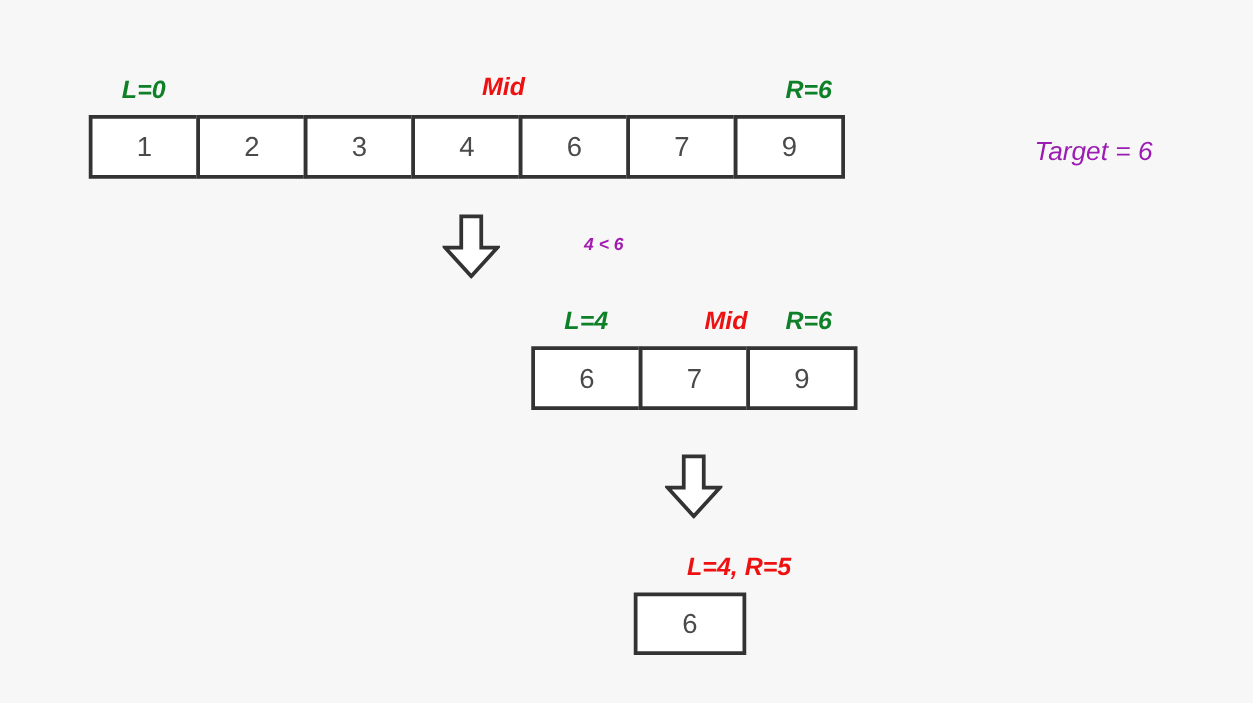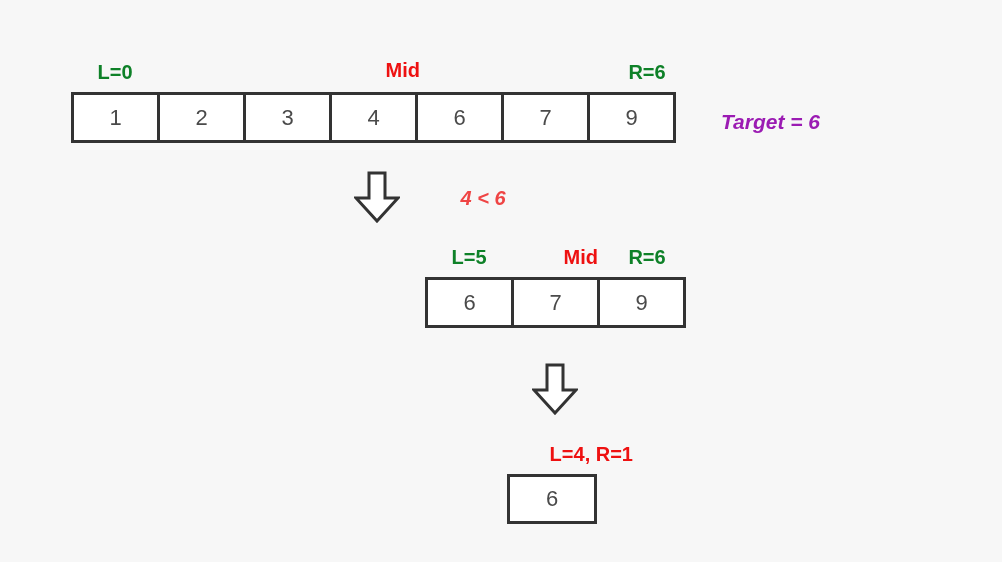--- a/index.html
+++ b/index.html
@@ -21,20 +21,21 @@
     position:relative;
     width:1002px;height:562px;
     background:var(--bg);
     overflow:hidden;
   }
   .ptr-label{
     position:absolute;
     height:24px;
     text-align:center;
     font-size:20px;
+    font-style:italic;
     font-weight:bold;
     line-height:24px;
     white-space:nowrap;
   }
   .green{color:var(--green);}
   .red{color:var(--red);text-align:right;}
   .array-row{
     position:absolute;
     display:flex;
   }
@@ -44,37 +45,37 @@
     background:var(--cellbg);
     display:flex;
     align-items:center;
     justify-content:center;
     font-size:22px;
     color:var(--num);
   }
   .cell + .cell{margin-left:-3px;}
   .target-label{
     position:absolute;
-    left:721px;top:110px;width:160px;
-    text-align:left;
+    left:762px;top:110px;width:160px;
+    text-align:right;
     font-size:21px;
     font-style:italic;
-    font-weight:bold;
+    font-weight:normal;
     color:var(--purple);
     white-space:nowrap;
   }
   .down-arrow{position:absolute;width:46px;height:52px;}
   .comparison{
     position:absolute;
     width:110px;
     text-align:center;
-    font-size:20px;
+    font-size:14px;
     font-style:italic;
     font-weight:600;
-    color:#ef4444;
+    color:#a21caf;
     white-space:nowrap;
   }
 </style>
 </head>
 <body>
 
 <div class="canvas">
 
   <div class="ptr-label green" style="left:75px;top:60px;width:80px;">L=0</div>
   <div class="ptr-label red" style="left:340px;top:58px;width:80px;">Mid</div>
@@ -91,34 +92,34 @@
   </div>
 
   <div class="target-label">Target = 6</div>
 
   <svg class="down-arrow" style="left:354px;top:171px;" viewBox="0 0 46 52">
     <polygon points="15,2 31,2 31,27 44,27 23,50 2,27 15,27" fill="#ffffff" stroke="#333333" stroke-width="3" stroke-linejoin="miter"></polygon>
   </svg>
 
   <div class="comparison" style="left:428px;top:187px;">4 &lt; 6</div>
 
-  <div class="ptr-label green" style="left:429px;top:245px;width:80px;">L=5</div>
+  <div class="ptr-label green" style="left:429px;top:245px;width:80px;">L=4</div>
   <div class="ptr-label red" style="left:518px;top:245px;width:80px;">Mid</div>
   <div class="ptr-label green" style="left:607px;top:245px;width:80px;">R=6</div>
 
   <div class="array-row" style="left:425px;top:277px;">
     <div class="cell" style="width:89px;">6</div>
     <div class="cell" style="width:89px;">7</div>
     <div class="cell" style="width:89px;">9</div>
   </div>
 
   <svg class="down-arrow" style="left:532px;top:363px;" viewBox="0 0 46 52">
     <polygon points="15,2 31,2 31,27 44,27 23,50 2,27 15,27" fill="#ffffff" stroke="#333333" stroke-width="3" stroke-linejoin="miter"></polygon>
   </svg>
 
 
-  <div class="ptr-label red" style="left:473px;top:442px;width:160px;">L=4, R=1</div>
+  <div class="ptr-label red" style="left:473px;top:442px;width:160px;">L=4, R=5</div>
 
   <div class="array-row" style="left:507px;top:474px;">
     <div class="cell" style="width:90px;height:50px;">6</div>
   </div>
 
 </div>
 
 </body></html>

